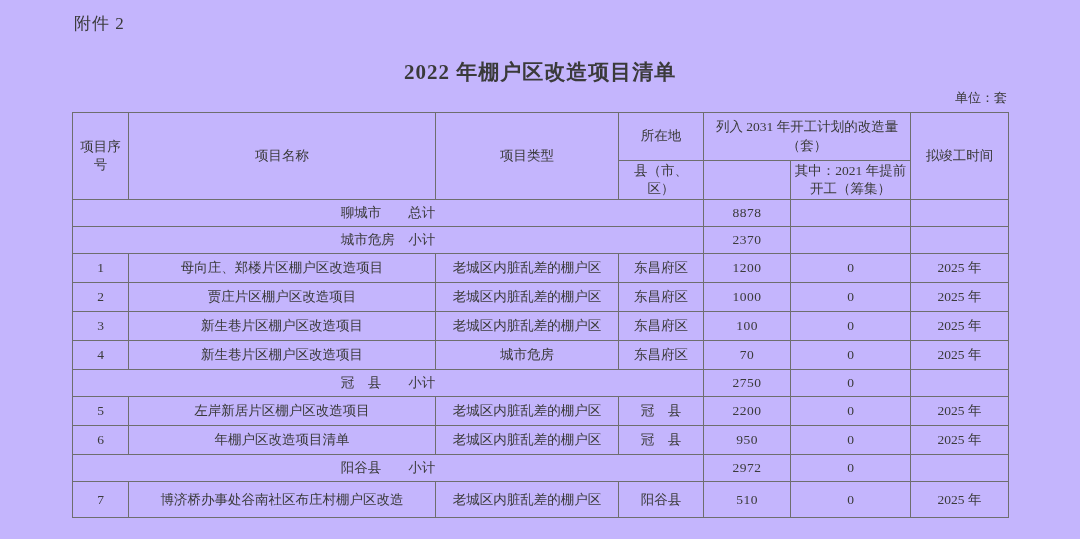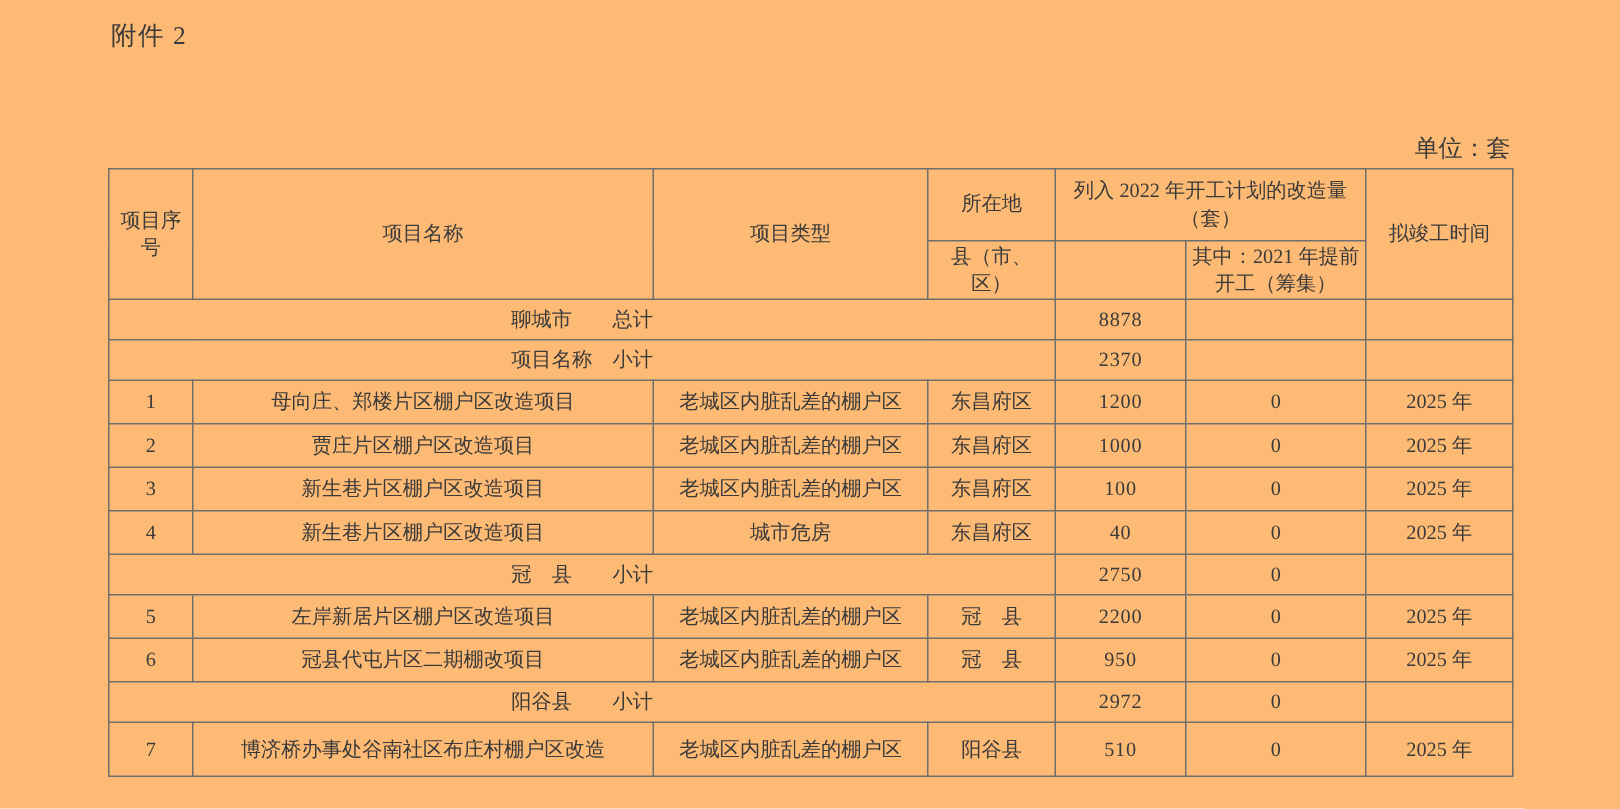--- a/index.html
+++ b/index.html
@@ -4,21 +4,21 @@
 <style>
   html, body {
     margin: 0;
     padding: 0;
     background: #ffffff;
   }
   .sheet {
     position: relative;
     width: 1080px;
     height: 539px;
-    background: #fdba74;
+    background: #c4b5fd;
     font-family: "Liberation Serif", "DejaVu Serif", serif;
     color: #3a3a3a;
     overflow: hidden;
   }
   .attachment {
     position: absolute;
     left: 74px;
     top: 12px;
     font-size: 17px;
     letter-spacing: 1px;
@@ -30,21 +30,21 @@
     width: 100%;
     text-align: center;
     font-size: 21px;
     font-weight: bold;
     letter-spacing: 1px;
   }
   .unit-note {
     position: absolute;
     right: 73px;
     top: 89px;
-    font-size: 16px;
+    font-size: 13px;
   }
   table.grid {
     position: absolute;
     left: 72px;
     top: 112px;
     width: 936px;
     border-collapse: collapse;
     table-layout: fixed;
     font-size: 13.5px;
   }
@@ -64,58 +64,59 @@
   tr.project-tall { height: 36px; }
   td.qty { letter-spacing: 0.5px; }
 </style>
 </head>
 <body>
 
 <div class="sheet">
 
   <div class="attachment">附件 2</div>
 
+  <div class="doc-title">2022 年棚户区改造项目清单</div>
 
   <div class="unit-note">单位：套</div>
 
   <table class="grid">
     <colgroup>
       <col style="width:56px">
       <col style="width:307px">
       <col style="width:183px">
       <col style="width:85px">
       <col style="width:87px">
       <col style="width:120px">
       <col style="width:98px">
     </colgroup>
 
     <tbody>
         <tr class="hdr-top">
       <th rowspan="2">项目序号</th>
       <th rowspan="2">项目名称</th>
       <th rowspan="2">项目类型</th>
       <th>所在地</th>
-      <th colspan="2">列入 2022 年开工计划的改造量（套）</th>
+      <th colspan="2">列入 2031 年开工计划的改造量（套）</th>
       <th rowspan="2">拟竣工时间</th>
     </tr>
     <tr class="hdr-bot">
       <th>县（市、区）</th>
       <th></th>
       <th>其中：2021 年提前开工（筹集）</th>
     </tr>
 
     <tr class="summary">
       <td colspan="4">聊城市　　总计</td>
       <td class="qty">8878</td>
       <td></td>
       <td></td>
     </tr>
 
     <tr class="summary">
-      <td colspan="4">项目名称　小计</td>
+      <td colspan="4">城市危房　小计</td>
       <td class="qty">2370</td>
       <td></td>
       <td></td>
     </tr>
 
     <tr class="project">
       <td>1</td>
       <td>母向庄、郑楼片区棚户区改造项目</td>
       <td>老城区内脏乱差的棚户区</td>
       <td>东昌府区</td>
@@ -142,21 +143,21 @@
       <td class="qty">100</td>
       <td>0</td>
       <td>2025 年</td>
     </tr>
 
     <tr class="project">
       <td>4</td>
       <td>新生巷片区棚户区改造项目</td>
       <td>城市危房</td>
       <td>东昌府区</td>
-      <td class="qty">40</td>
+      <td class="qty">70</td>
       <td>0</td>
       <td>2025 年</td>
     </tr>
 
     <tr class="summary">
       <td colspan="4">冠　县　　小计</td>
       <td class="qty">2750</td>
       <td>0</td>
       <td></td>
     </tr>
@@ -166,21 +167,21 @@
       <td>左岸新居片区棚户区改造项目</td>
       <td>老城区内脏乱差的棚户区</td>
       <td>冠　县</td>
       <td class="qty">2200</td>
       <td>0</td>
       <td>2025 年</td>
     </tr>
 
     <tr class="project">
       <td>6</td>
-      <td>冠县代屯片区二期棚改项目</td>
+      <td>年棚户区改造项目清单</td>
       <td>老城区内脏乱差的棚户区</td>
       <td>冠　县</td>
       <td class="qty">950</td>
       <td>0</td>
       <td>2025 年</td>
     </tr>
 
     <tr class="summary">
       <td colspan="4">阳谷县　　小计</td>
       <td class="qty">2972</td>

